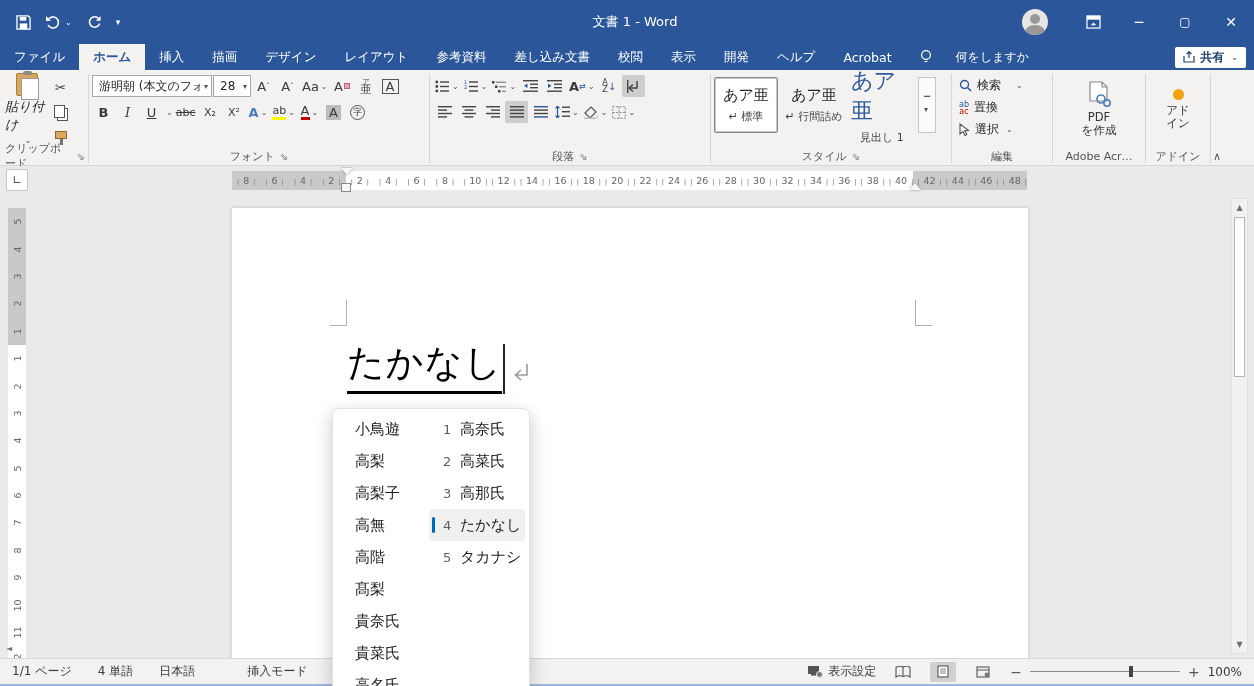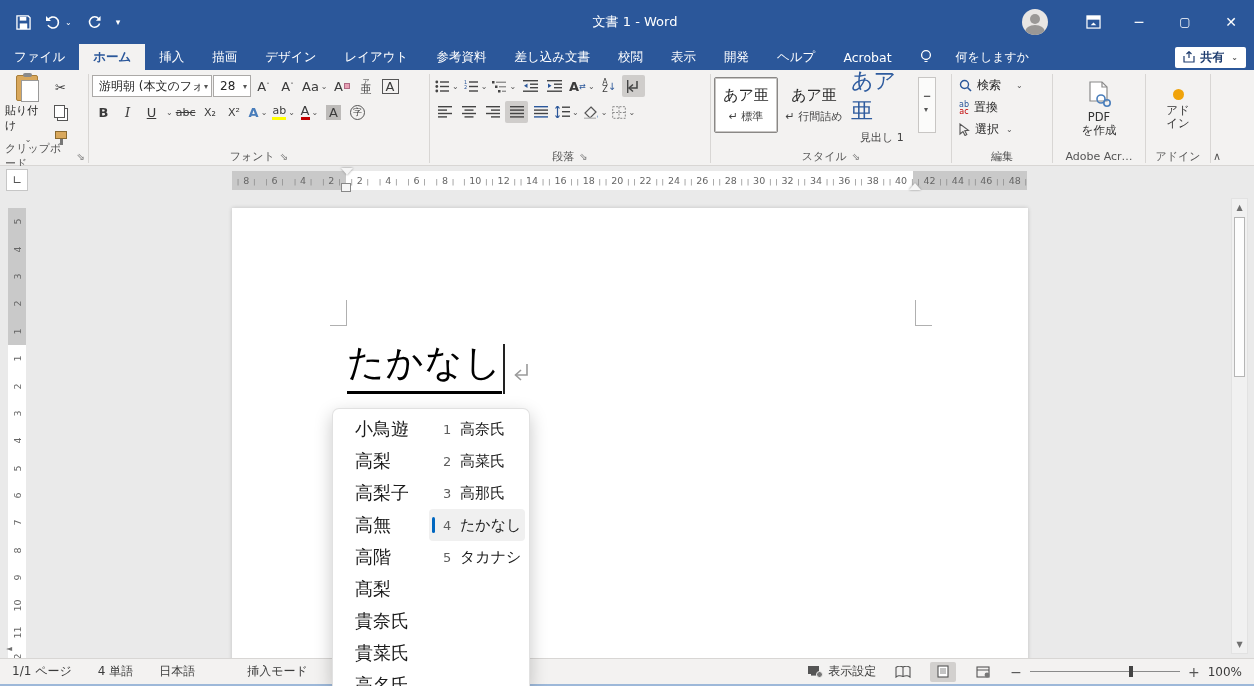--- a/index.html
+++ b/index.html
@@ -107,21 +107,21 @@
   
   .vscroll { position:absolute; right:6px; top:2px; width:17px; height:456px; background:#f1f1f1; border:1px solid #e2e2e2; }
   .vs-arrow { position:absolute; left:1px; width:13px; height:13px; color:#707070; font-size:8px; display:flex; align-items:center; justify-content:center; cursor:pointer; }
   .vs-thumb { position:absolute; left:2px; top:18px; width:11px; height:160px; background:#fdfdfd; border:1px solid #b5b5b5; cursor:grab; }
   .hscroll-arrow { position:absolute; left:2px; bottom:32px; width:14px; height:12px; color:#707070; font-size:8px; display:flex; align-items:center; justify-content:center; cursor:pointer; }
 
   
   .ime { position:absolute; left:332px; top:408px; width:198px; height:278px; background:#fff; border:1px solid #e1e1e1; border-bottom:none; border-radius:7px 7px 0 0; box-shadow:0 6px 18px rgba(0,0,0,.22); overflow:hidden; z-index:40; padding-top:4px; }
   .ime-cols { display:flex; }
   .ime-left { width:96px; padding-left:22px; }
-  .ime-left-item { display:block; height:32px; line-height:32px; font-size:18px; color:#1b1b1b; cursor:pointer; }
+  .ime-left-item { display:block; height:32px; line-height:32px; font-size:15px; color:#1b1b1b; cursor:pointer; }
   .ime-right { flex:1; padding-right:4px; }
   .ime-row { height:32px; display:flex; align-items:center; gap:9px; padding-left:14px; position:relative; border-radius:4px; cursor:pointer; }
   .ime-row .num { color:#5f5f5f; font-size:13px; width:8px; }
   .ime-row .cand { font-size:15px; color:#1b1b1b; }
   .ime-row.sel { background:#f0f0f0; }
   .ime-row.sel::before { content:""; position:absolute; left:3px; top:8px; width:3px; height:16px; border-radius:2px; background:#0067c0; }
 
   
   .statusbar { position:absolute; left:0; right:0; bottom:0; height:28px; background:#f3f2f1; border-top:1px solid #d8d6d4; border-bottom:2px solid #9db8d9; display:flex; align-items:center; padding:0 12px; gap:26px; font-size:12px; color:#3b3b3b; z-index:10; }
   .sitem { cursor:pointer; display:flex; align-items:center; gap:5px; }
@@ -208,21 +208,21 @@
       <span class="caret">⌄</span>
     </span>
   </div>
 
   <div class="ribbon">
 
     <div class="rgroup" style="width:86px;">
       <div class="rbody">
         <div class="paste-btn">
           <span class="clip-icon"></span>
-          <span style="font-size:11px;">貼り付け</span>
+          <span style="font-size:13px;font-style:italic;">貼り付け</span>
           <span class="caret">⌄</span>
         </div>
         <div class="mini-col">
           <span class="ibtn">
               <span>✂</span>
             </span>
           <span class="ibtn">
               <span class="copy-glyph"></span>
             </span>
           <span class="ibtn">

